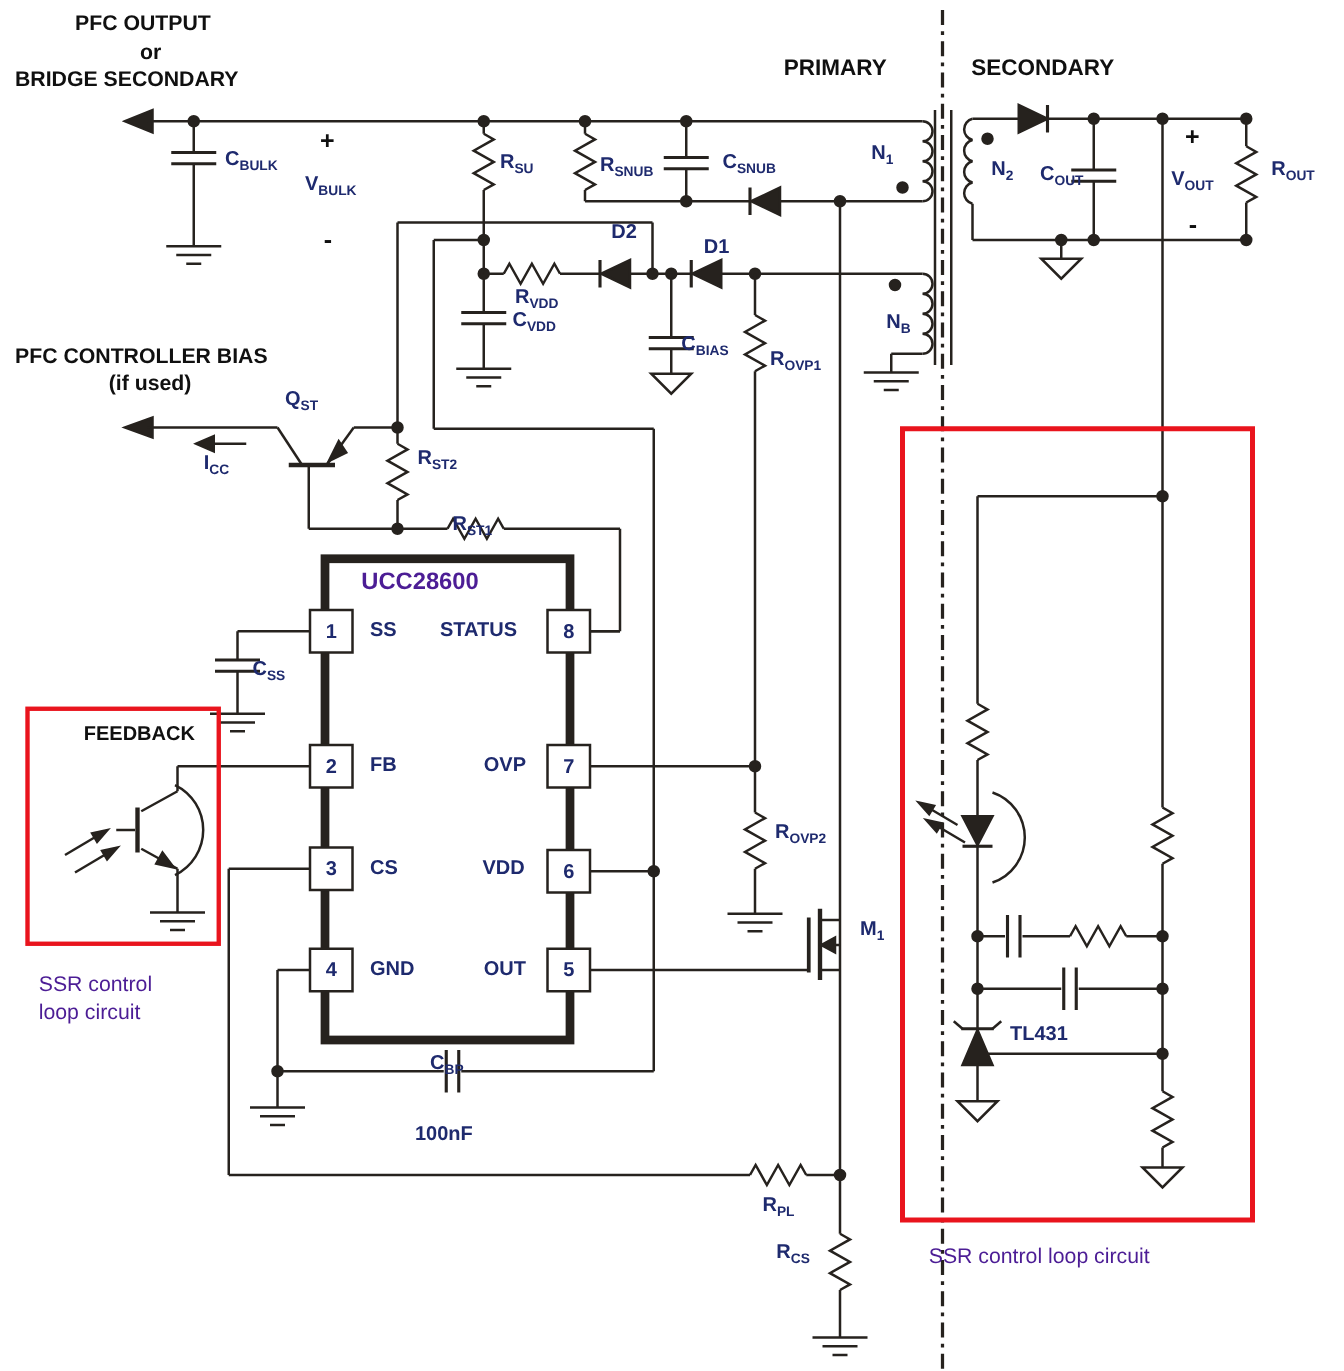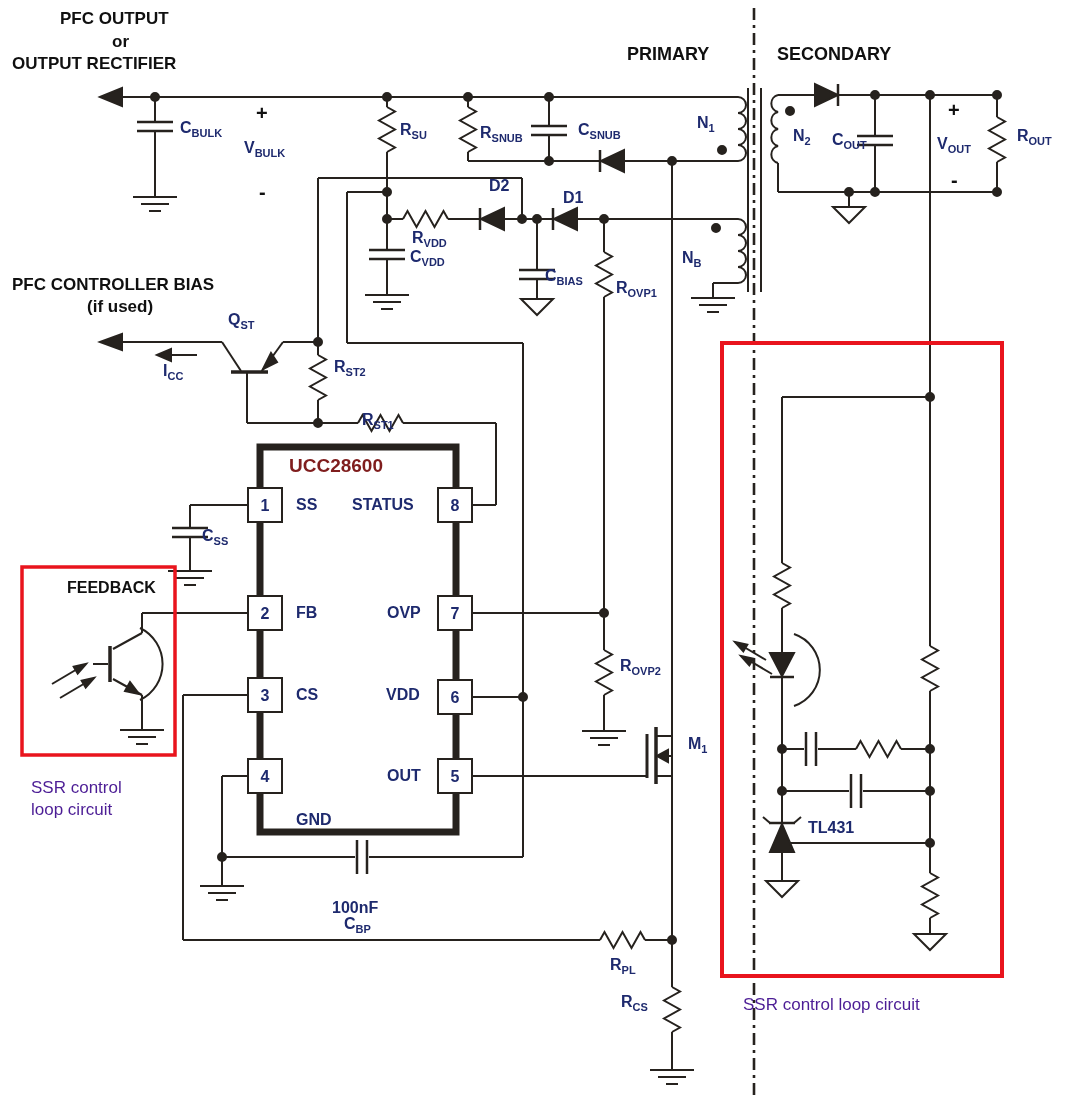--- a/index.html
+++ b/index.html
@@ -7,21 +7,21 @@
          font-family:"Liberation Sans",sans-serif;}
   #wires{position:absolute;left:0;top:0;}
   .lbl{position:absolute;font:700 16px "Liberation Sans",sans-serif;color:#1e2a6e;white-space:nowrap;line-height:1;}
   .lbl sub{font-size:11px;vertical-align:-4px;letter-spacing:0;}
   .lbl i{font-style:normal;}
   .hdr{position:absolute;font:700 17px "Liberation Sans",sans-serif;color:#101010;white-space:nowrap;line-height:1;}
   .big{font-size:18px;}
   .sign{position:absolute;font:700 20px "Liberation Sans",sans-serif;color:#101010;line-height:1;}
   .red{position:absolute;font:400 17px "Liberation Sans",sans-serif;color:#4c1d95;white-space:nowrap;line-height:1;}
   .ctr{transform:translate(-50%,-50%);}
-  .ictitle{position:absolute;font:700 19px "Liberation Sans",sans-serif;color:#7f1d1d;white-space:nowrap;line-height:1;}
+  .ictitle{position:absolute;font:700 19px "Liberation Sans",sans-serif;color:#4c1d95;white-space:nowrap;line-height:1;}
   .pinnum{position:absolute;font:700 16px "Liberation Sans",sans-serif;color:#1e2a6e;line-height:1;}
   .pinname{position:absolute;font:700 16px "Liberation Sans",sans-serif;color:#1e2a6e;white-space:nowrap;line-height:1;}
 </style>
 </head>
 <body>
 
 <div id="stage">
 
 <svg id="wires" width="1075" height="1097" viewBox="0 0 1075 1097" fill="none" stroke="#26221e" stroke-width="2">
 
@@ -384,75 +384,75 @@
     <line x1="930" y1="918" x2="930" y2="934"></line>
     <polygon points="914,934 946,934 930,950" fill="#fff"></polygon>
   </g>
 
   <rect x="22" y="567" width="153" height="188" stroke="#e9141d" stroke-width="3.5"></rect>
   <rect x="722" y="343" width="280" height="633" stroke="#e9141d" stroke-width="4"></rect>
 </svg>
 
 <span class="hdr" style="left:60px;top:10px">PFC OUTPUT</span>
 <span class="hdr" style="left:112px;top:33px">or</span>
-<span class="hdr" style="left:12px;top:55px">OUTPUT RECTIFIER</span>
+<span class="hdr" style="left:12px;top:55px">BRIDGE SECONDARY</span>
 <span class="hdr" style="left:12px;top:276px">PFC CONTROLLER BIAS</span>
 <span class="hdr" style="left:87px;top:298px">(if used)</span>
 <span class="hdr big" style="left:627px;top:45px">PRIMARY</span>
 <span class="hdr big" style="left:777px;top:45px">SECONDARY</span>
 <span class="hdr" style="left:67px;top:580px;font-size:16px">FEEDBACK</span>
 
 <span class="sign" style="left:256px;top:103px">+</span>
 <span class="sign" style="left:259px;top:182px">-</span>
 <span class="sign" style="left:948px;top:100px">+</span>
 <span class="sign" style="left:951px;top:170px">-</span>
 
 <span class="lbl" style="left:180px;top:120px"><i>C</i><sub>BULK</sub></span>
 <span class="lbl" style="left:244px;top:140px"><i>V</i><sub>BULK</sub></span>
 <span class="lbl" style="left:400px;top:122px"><i>R</i><sub>SU</sub></span>
 <span class="lbl" style="left:480px;top:125px"><i>R</i><sub>SNUB</sub></span>
 <span class="lbl" style="left:578px;top:122px"><i>C</i><sub>SNUB</sub></span>
 <span class="lbl" style="left:697px;top:115px"><i>N</i><sub>1</sub></span>
 <span class="lbl" style="left:793px;top:128px"><i>N</i><sub>2</sub></span>
-<span class="lbl" style="left:682px;top:250px"><i>N</i><sub>B</sub></span>
+<span class="lbl" style="left:709px;top:250px"><i>N</i><sub>B</sub></span>
 <span class="lbl" style="left:832px;top:132px"><i>C</i><sub>OUT</sub></span>
 <span class="lbl" style="left:937px;top:136px"><i>V</i><sub>OUT</sub></span>
 <span class="lbl" style="left:1017px;top:128px"><i>R</i><sub>OUT</sub></span>
 <span class="lbl" style="left:489px;top:178px"><i>D2</i><sub></sub></span>
 <span class="lbl" style="left:563px;top:190px"><i>D1</i><sub></sub></span>
 <span class="lbl" style="left:412px;top:230px"><i>R</i><sub>VDD</sub></span>
 <span class="lbl" style="left:410px;top:249px"><i>C</i><sub>VDD</sub></span>
 <span class="lbl" style="left:545px;top:268px"><i>C</i><sub>BIAS</sub></span>
 <span class="lbl" style="left:616px;top:280px"><i>R</i><sub>OVP1</sub></span>
 <span class="lbl" style="left:228px;top:312px"><i>Q</i><sub>ST</sub></span>
 <span class="lbl" style="left:163px;top:363px"><i>I</i><sub>CC</sub></span>
 <span class="lbl" style="left:334px;top:359px"><i>R</i><sub>ST2</sub></span>
 <span class="lbl" style="left:362px;top:412px"><i>R</i><sub>ST1</sub></span>
 <span class="lbl" style="left:202px;top:528px"><i>C</i><sub>SS</sub></span>
 <span class="lbl" style="left:620px;top:658px"><i>R</i><sub>OVP2</sub></span>
 <span class="lbl" style="left:688px;top:736px"><i>M</i><sub>1</sub></span>
-<span class="lbl" style="left:344px;top:916px"><i>C</i><sub>BP</sub></span>
+<span class="lbl" style="left:344px;top:843px"><i>C</i><sub>BP</sub></span>
 <span class="lbl" style="left:332px;top:900px">100nF</span>
 <span class="lbl" style="left:610px;top:957px"><i>R</i><sub>PL</sub></span>
 <span class="lbl" style="left:621px;top:994px"><i>R</i><sub>CS</sub></span>
 <span class="lbl" style="left:808px;top:820px">TL431</span>
 
 <span class="ictitle" style="left:289px;top:456px">UCC28600</span>
 <span class="pinnum ctr" style="left:265px;top:506px">1</span>
 <span class="pinnum ctr" style="left:265px;top:614px">2</span>
 <span class="pinnum ctr" style="left:265px;top:696px">3</span>
 <span class="pinnum ctr" style="left:265px;top:777px">4</span>
 <span class="pinnum ctr" style="left:455px;top:777px">5</span>
 <span class="pinnum ctr" style="left:455px;top:698px">6</span>
 <span class="pinnum ctr" style="left:455px;top:614px">7</span>
 <span class="pinnum ctr" style="left:455px;top:506px">8</span>
 <span class="pinname" style="left:296px;top:497px">SS</span>
 <span class="pinname" style="left:296px;top:605px">FB</span>
 <span class="pinname" style="left:296px;top:687px">CS</span>
-<span class="pinname" style="left:296px;top:812px">GND</span>
+<span class="pinname" style="left:296px;top:768px">GND</span>
 <span class="pinname" style="left:352px;top:497px">STATUS</span>
 <span class="pinname" style="left:387px;top:605px">OVP</span>
 <span class="pinname" style="left:386px;top:687px">VDD</span>
 <span class="pinname" style="left:387px;top:768px">OUT</span>
 
 <span class="red" style="left:31px;top:779px">SSR control</span>
 <span class="red" style="left:31px;top:801px">loop circuit</span>
 <span class="red" style="left:743px;top:996px">SSR control loop circuit</span>
 
 </div>

